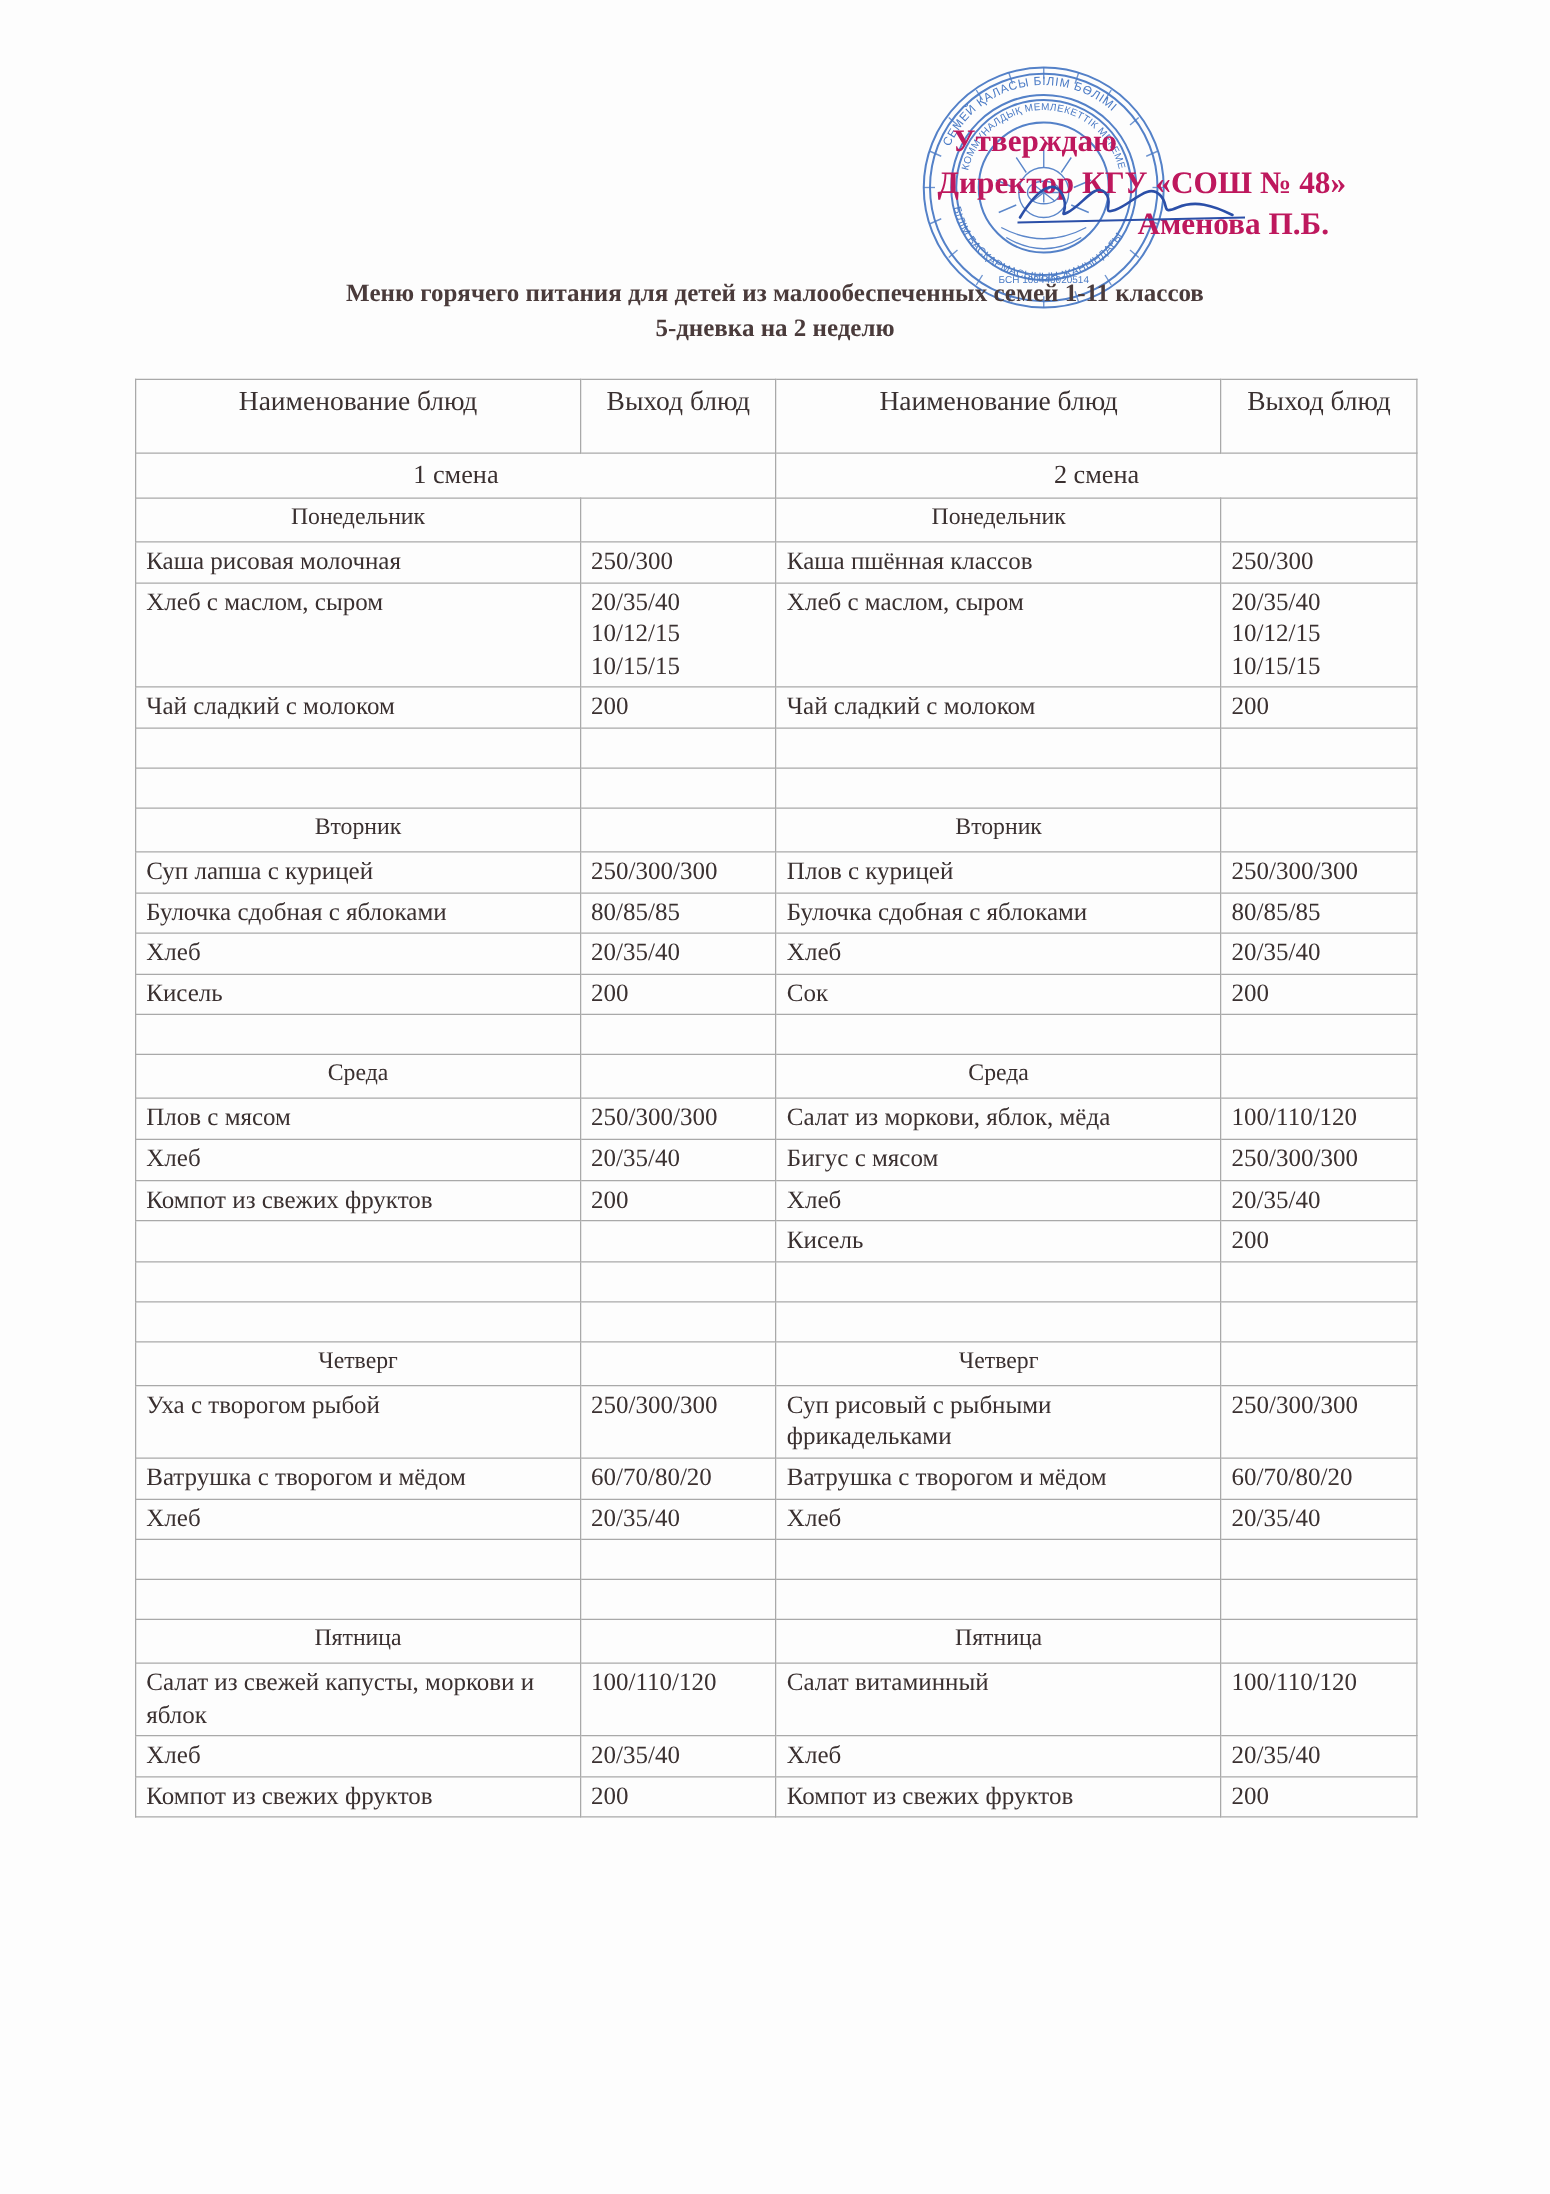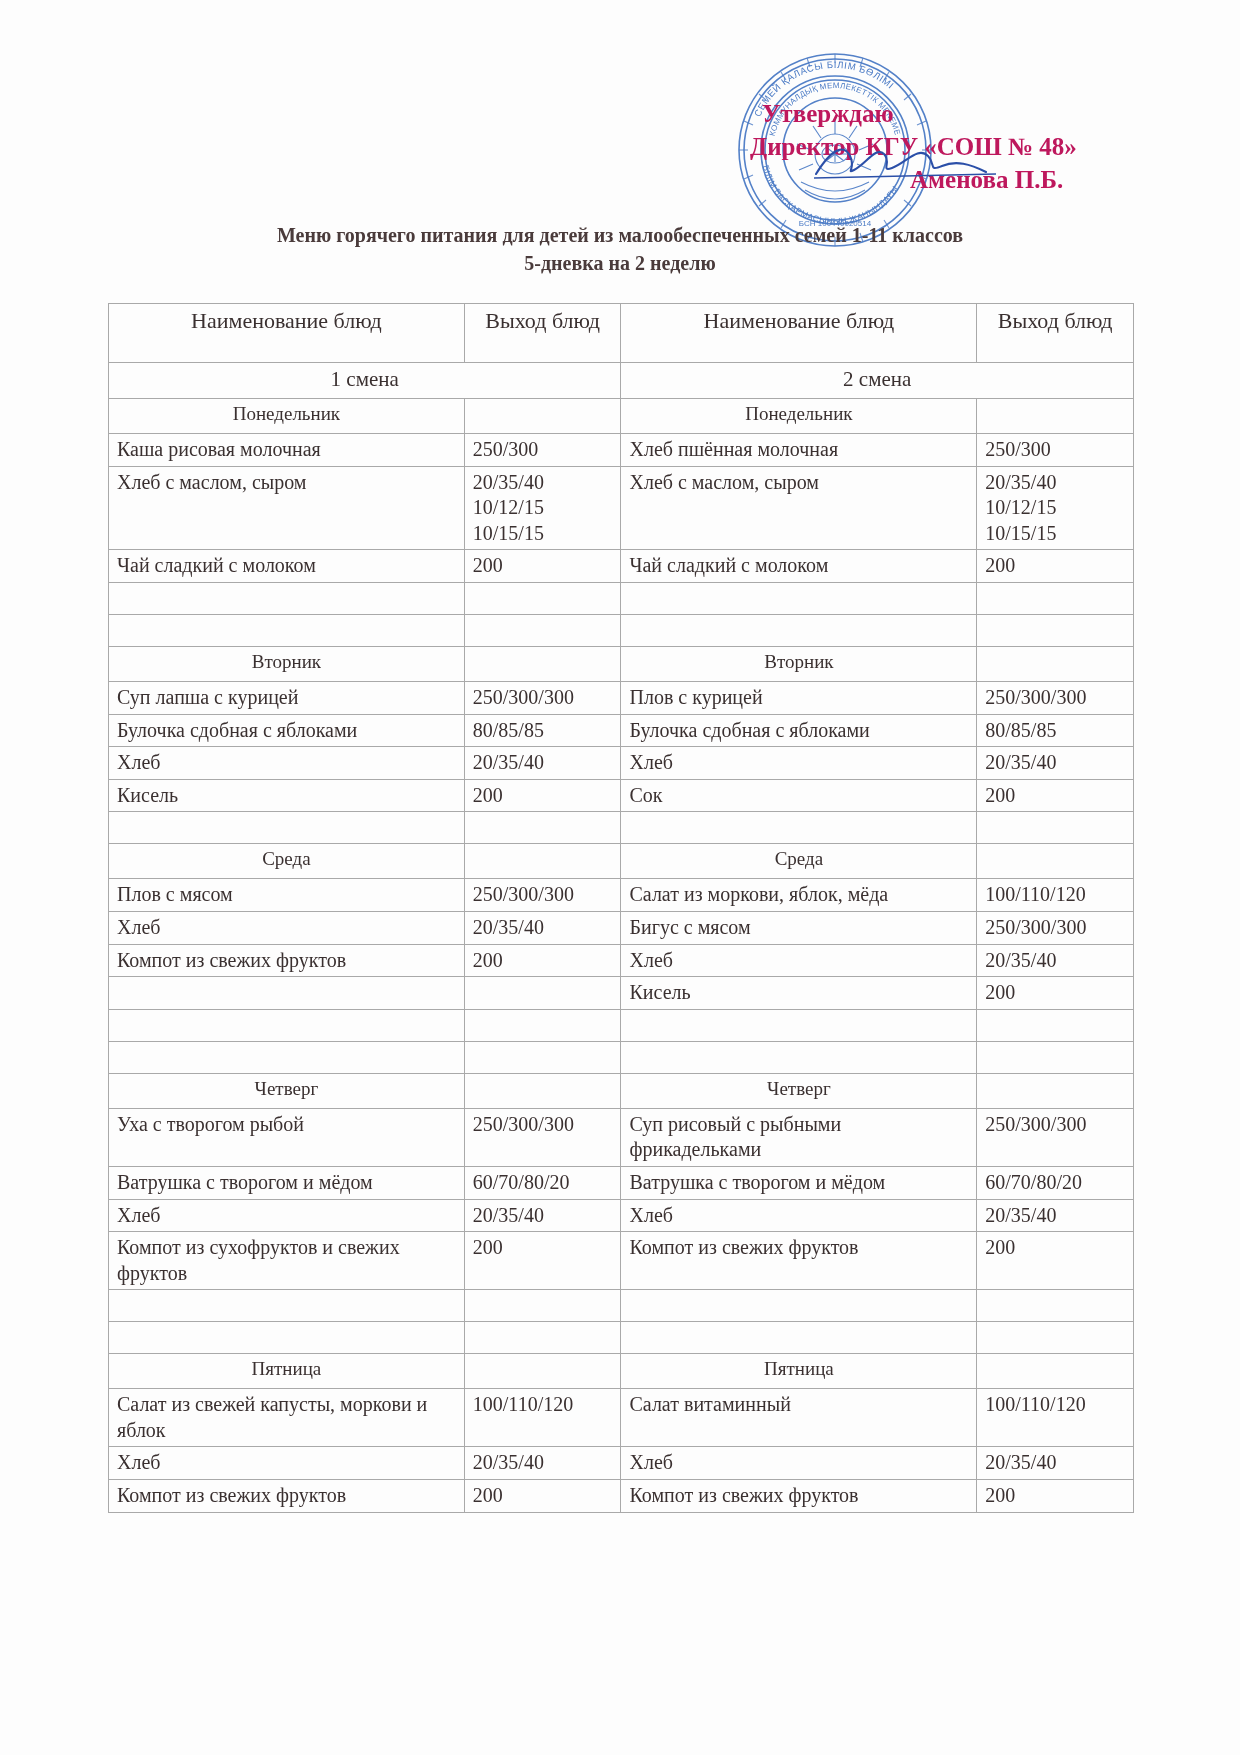--- a/index.html
+++ b/index.html
@@ -223,21 +223,21 @@
           </tr>
           <tr>
             <td class="day">Понедельник</td>
             <td class="day"></td>
             <td class="day">Понедельник</td>
             <td class="day"></td>
           </tr>
           <tr class="rowh">
             <td class="multi">Каша рисовая молочная</td>
             <td class="multi">250/300</td>
-            <td class="multi">Хлеб пшённая молочная</td>
+            <td class="multi">Каша пшённая классов</td>
             <td class="multi">250/300</td>
           </tr>
           <tr class="rowh">
             <td class="multi">Хлеб   с маслом, сыром</td>
             <td class="multi">20/35/40
 10/12/15
 10/15/15</td>
             <td class="multi">Хлеб   с маслом, сыром</td>
             <td class="multi">20/35/40
 10/12/15
@@ -356,26 +356,20 @@
             <td class="multi">60/70/80/20</td>
             <td class="multi">Ватрушка с творогом и мёдом</td>
             <td class="multi">60/70/80/20</td>
           </tr>
           <tr class="rowh">
             <td class="multi">Хлеб</td>
             <td class="multi">20/35/40</td>
             <td class="multi">Хлеб</td>
             <td class="multi">20/35/40</td>
           </tr>
-          <tr class="rowh">
-            <td class="multi">Компот из сухофруктов и свежих фруктов</td>
-            <td class="multi">200</td>
-            <td class="multi">Компот из свежих фруктов</td>
-            <td class="multi">200</td>
-          </tr>
           <tr class="blank">
             <td></td>
             <td></td>
             <td></td>
             <td></td>
           </tr>
           <tr class="blank">
             <td></td>
             <td></td>
             <td></td>

